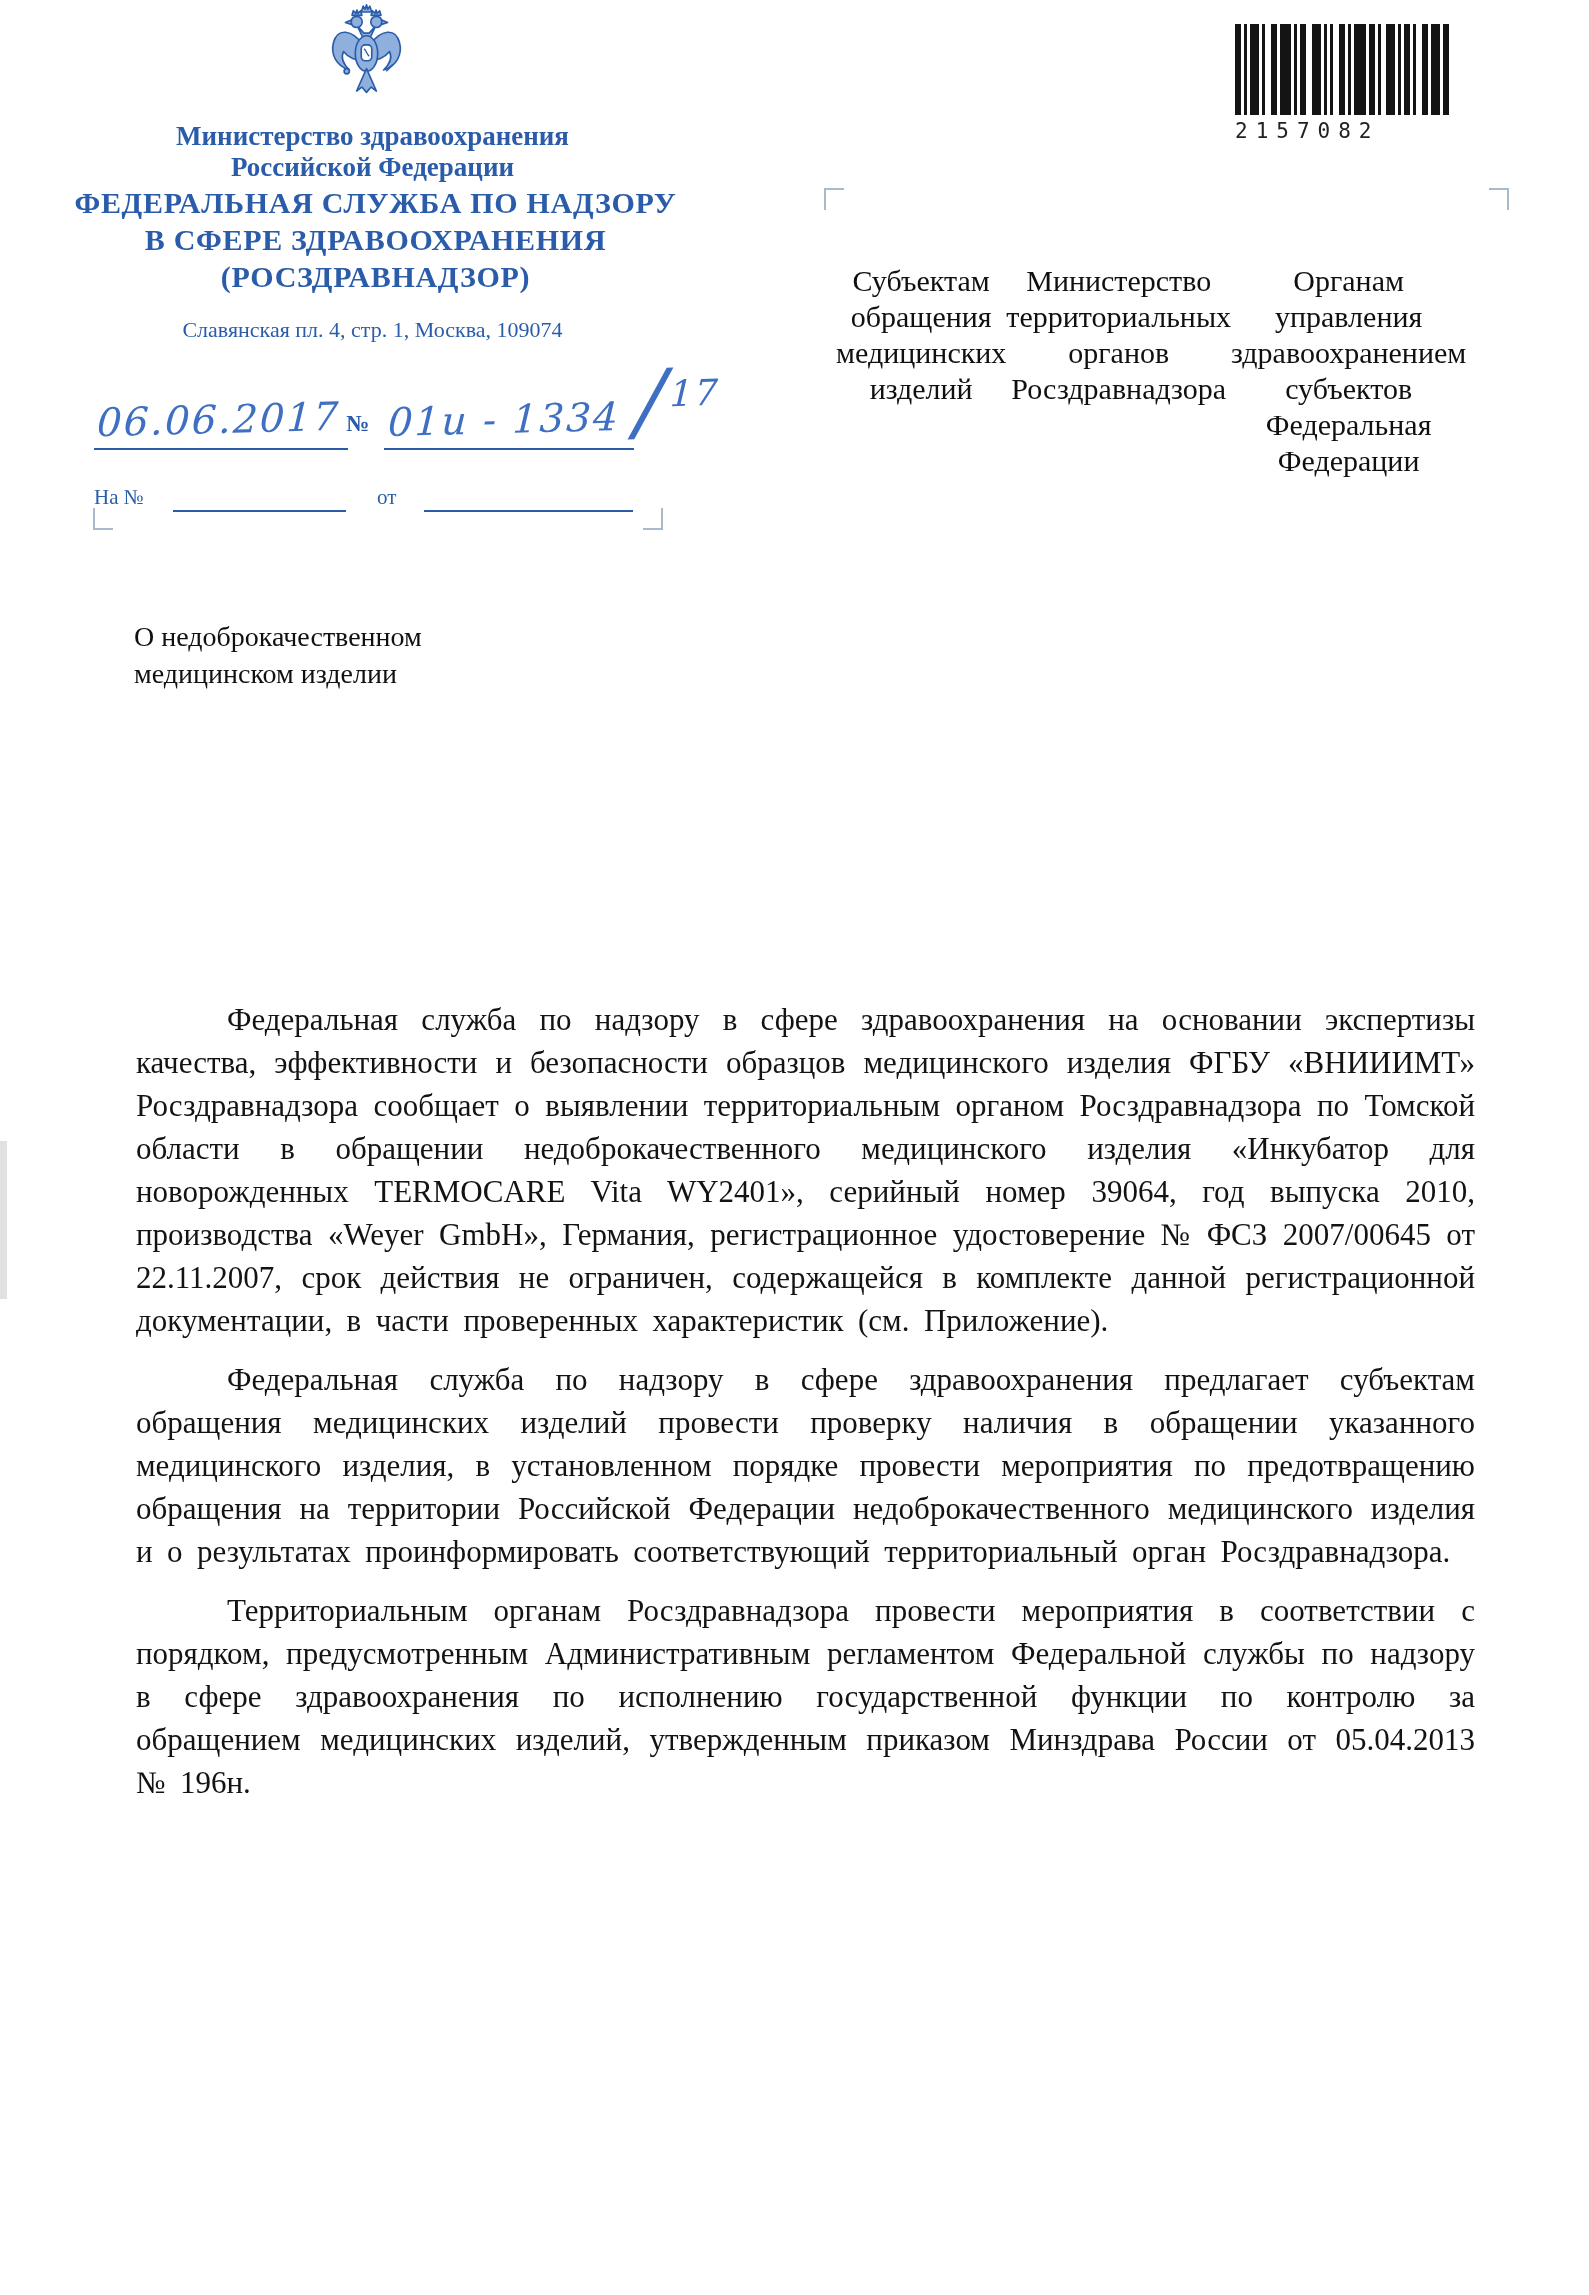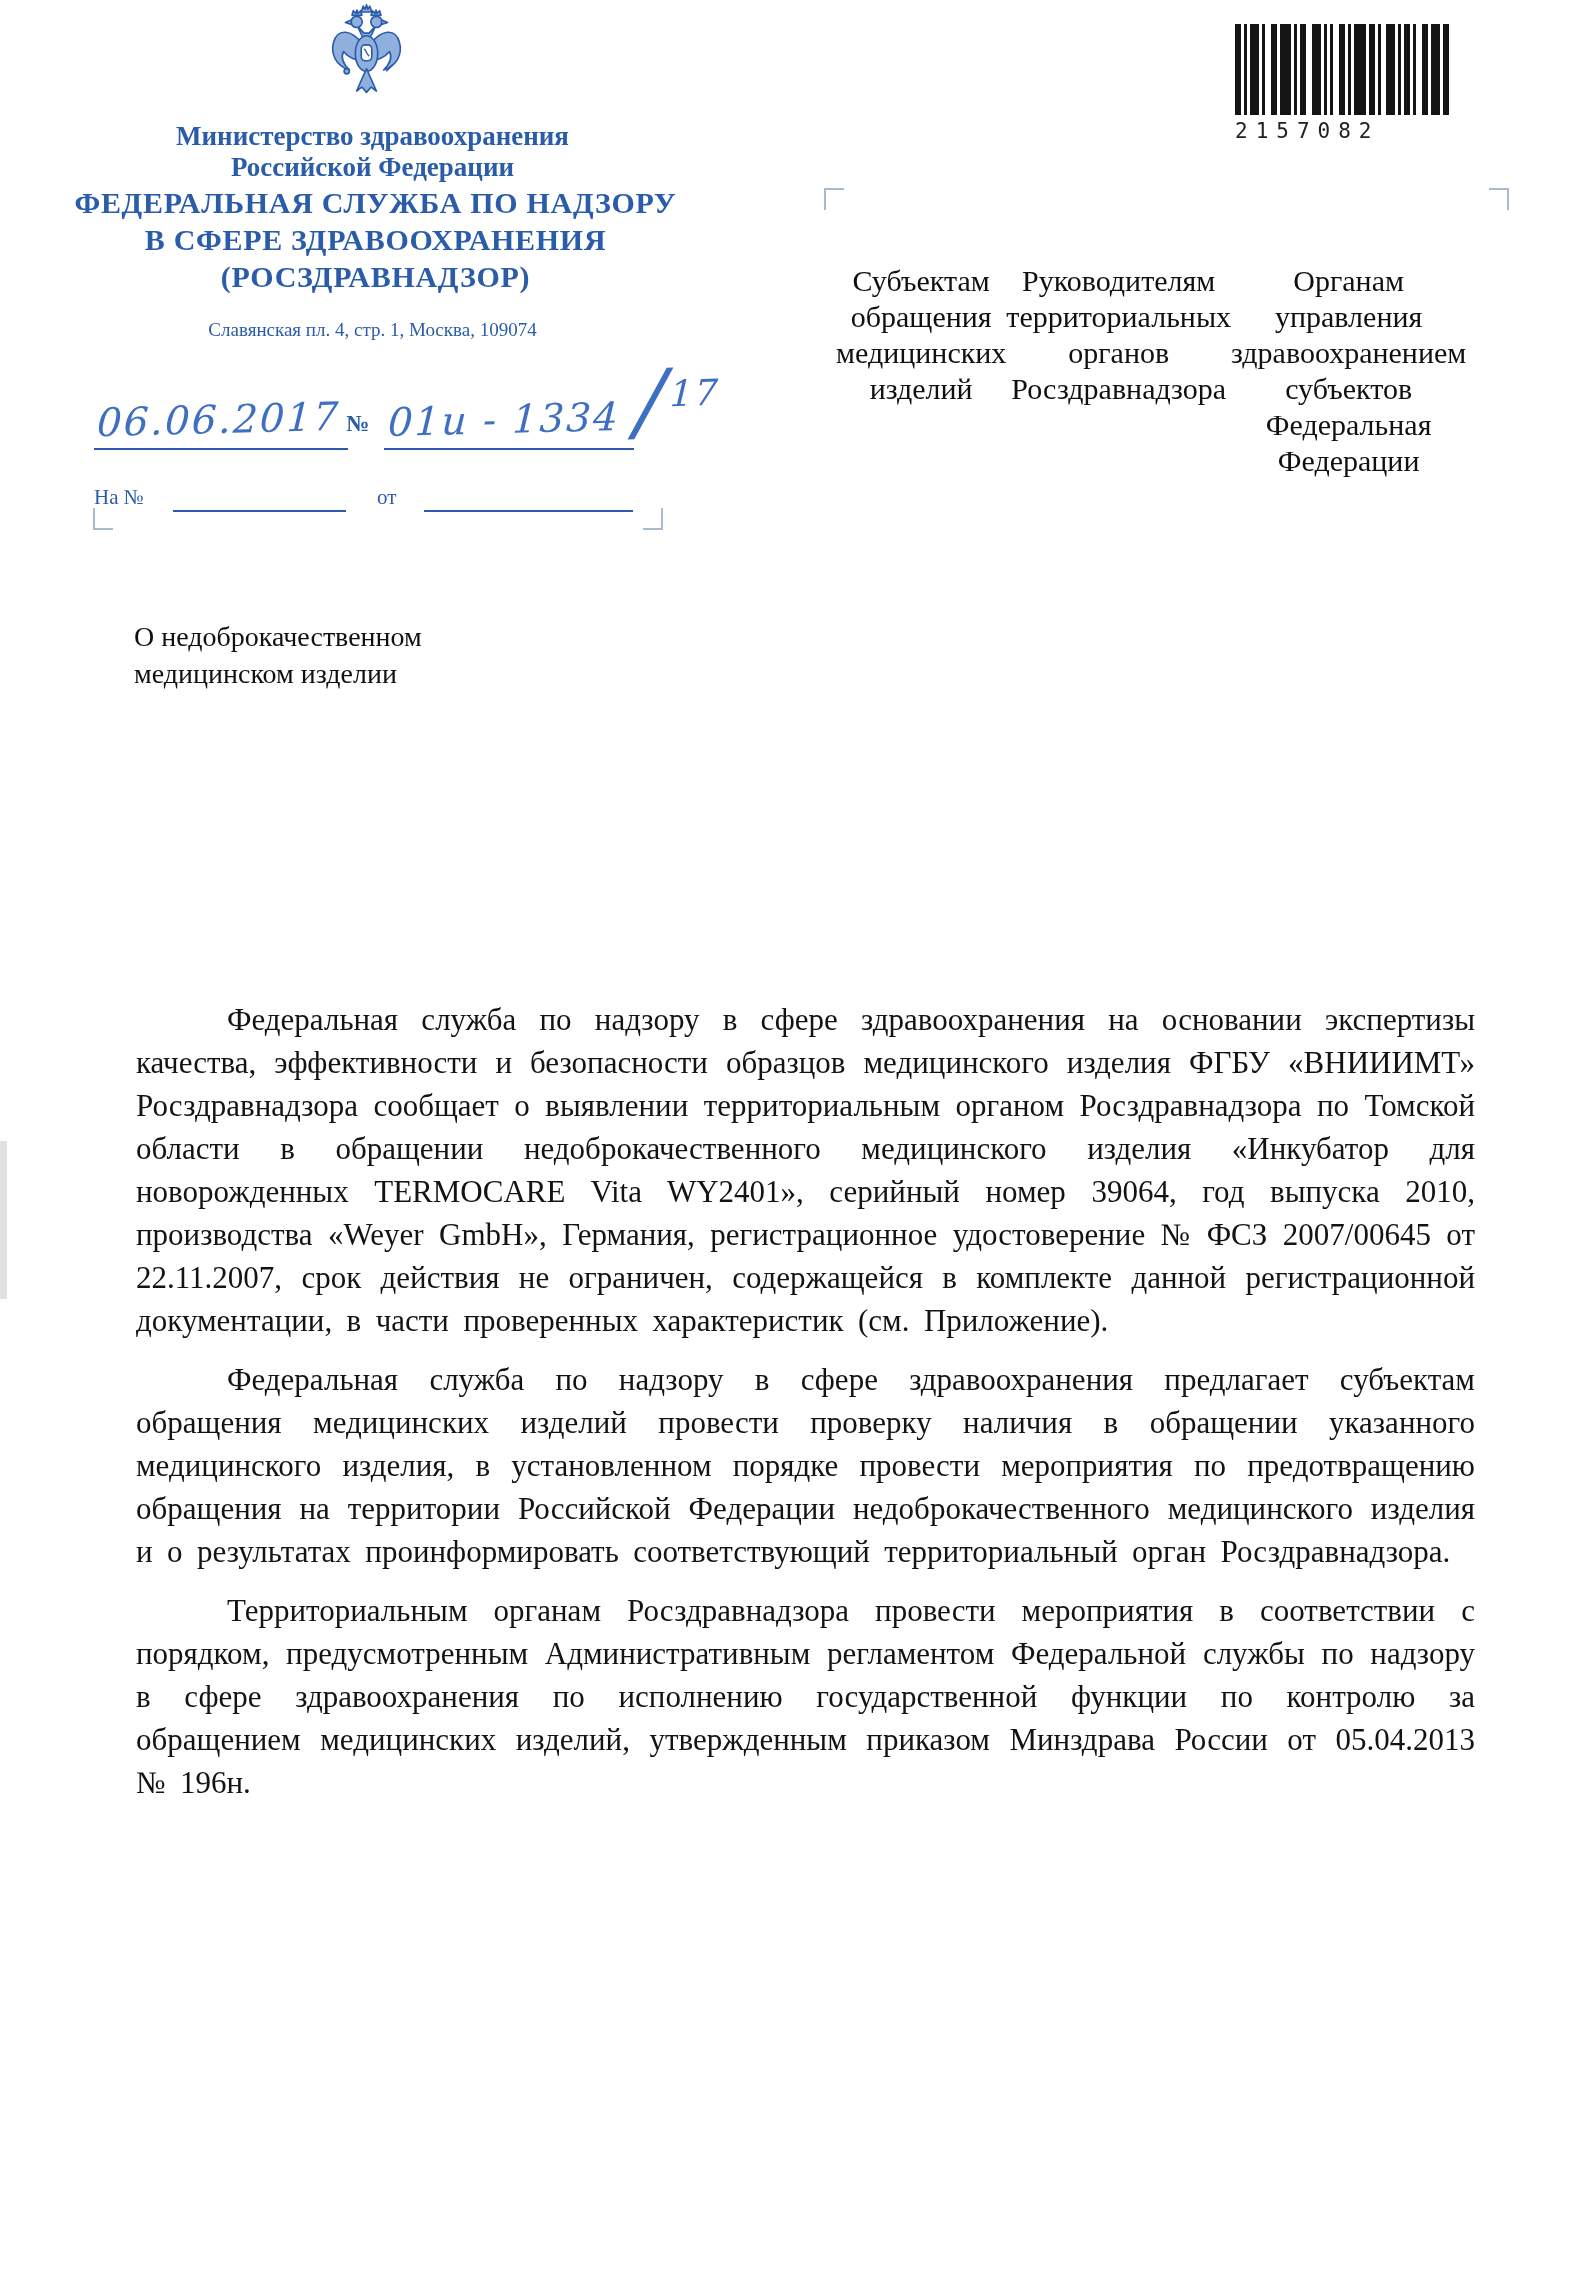--- a/index.html
+++ b/index.html
@@ -18,21 +18,21 @@
   .ministry {
     left:77px; top:121px; width:591px; text-align:center;
     font-weight:bold; font-size:27px; line-height:31px;
   }
   .service {
     left:60px; top:184px; width:631px; text-align:center;
     font-weight:bold; font-size:30px; line-height:37px; letter-spacing:0.7px;
   }
   .contact {
     left:77px; top:317px; width:591px; text-align:center;
-    font-size:19px; line-height:26px;
+    font-size:22px; line-height:26px;
   }
 
   
   .hw {
     font-family:"DejaVu Serif", serif; font-style:italic;
     color:var(--ink,#3f6fc2); letter-spacing:2px;
     transform:rotate(-1.5deg) skewX(-4deg);
   }
   .hw-date { left:97px; top:397px; font-size:39px; }
   .num-sign { left:346px; top:411px; font-size:23px; font-weight:bold; }
@@ -187,21 +187,21 @@
         <div style="width: 8.9px; background: var(--bar);"></div>
         <div style="width: 3px; background: transparent;"></div>
         <div style="width: 5.9px; background: var(--bar);"></div>
       </div>
     <div class="barcode-number">2157082</div>
   </div>
 
   <div class="abs recipients">
     <div class="ml">Субъектам обращения
 медицинских изделий</div>
-    <div class="ml">Руководителям
+    <div class="ml">Министерство
 территориальных органов
 Росздравнадзора</div>
     <div class="ml">Органам управления
 здравоохранением субъектов
 Федеральная Федерации</div>
   </div>
 
   <div class="abs subject ml">О недоброкачественном
 медицинском изделии</div>
 

